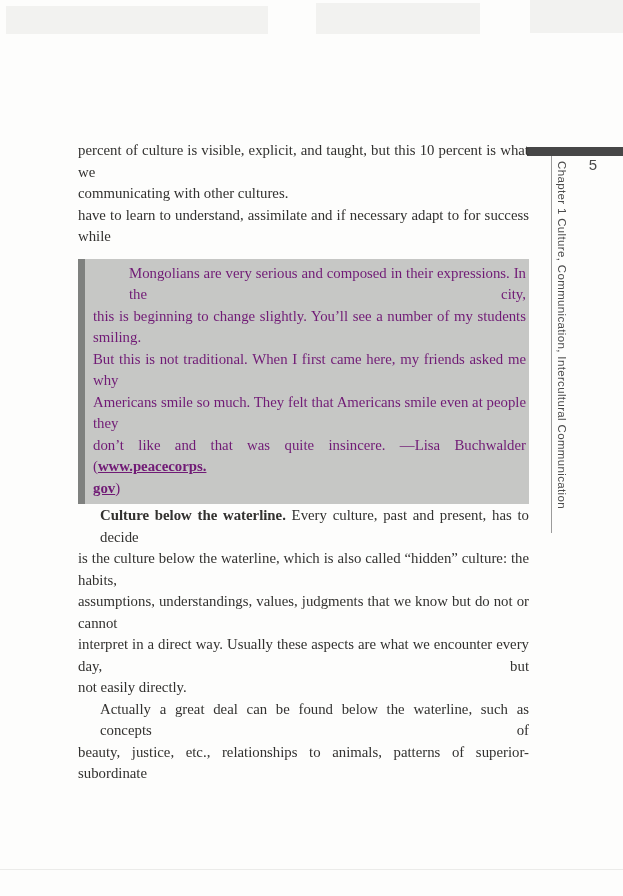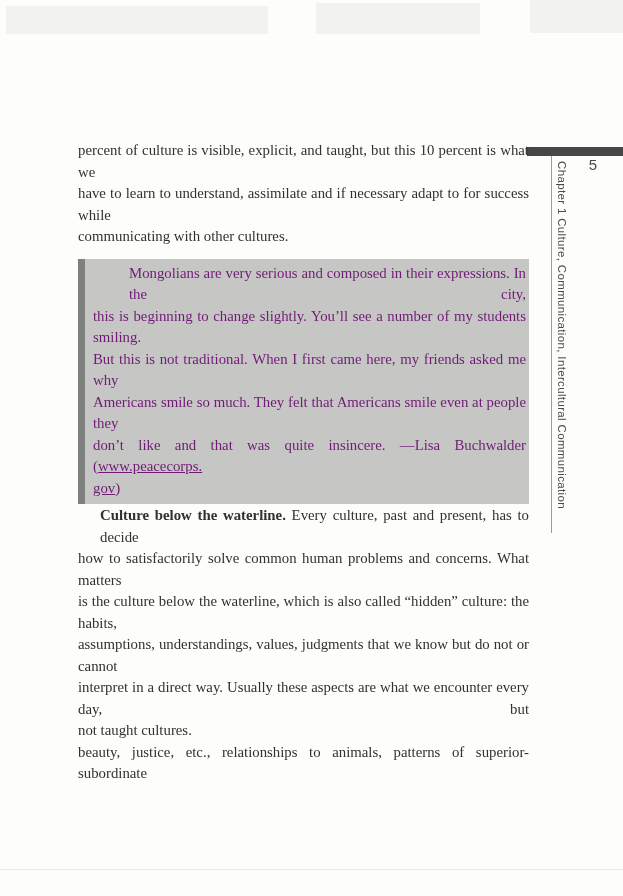--- a/index.html
+++ b/index.html
@@ -59,21 +59,21 @@
     position: absolute;
     left: 78px; top: 140px;
     width: 451px;
     font-size: 14.8px;
     line-height: 21.5px;
   }
   .block { position: relative; }
   .line { text-align: justify; }
   .line.jl { text-align-last: justify; }
   .b { font-weight: bold; }
-  .u { text-decoration: underline; }
+  .u { text-decoration: underline; font-weight: bold; }
   .quote {
     background: var(--quote-bg, #c6c7c5);
     border-left: 7px solid var(--quote-bar, #7f817f);
     padding: 4px 3px 5px 8px;
     color: #701a75;
   }
 </style>
 </head>
 <body>
 
@@ -82,37 +82,37 @@
 <div class="noise" style="left:530px; top:0; width:93px; height:33px;"></div>
 
 <div class="top-bar"></div>
 <div class="side-rule"></div>
 <div class="page-number">5</div>
 <div class="chapter-title">Chapter 1 Culture, Communication, Intercultural Communication</div>
 
 <div class="text-column">
     <div class="block paragraph">
       <div class="line jl"><span>percent of culture is visible, explicit, and taught, but this 10 percent is what we</span></div>
+      <div class="line"><span>communicating with other cultures.</span></div>
       <div class="line jl"><span>have to learn to understand, assimilate and if necessary adapt to for success while</span></div>
-      <div class="line"><span>communicating with other cultures.</span></div>
     </div>
     <div class="block quote" style="margin-top: 11px;">
       <div class="line jl" style="padding-left: 36px;"><span>Mongolians are very serious and composed in their expressions. In the city,</span></div>
       <div class="line jl"><span>this is beginning to change slightly. You’ll see a number of my students smiling.</span></div>
       <div class="line jl"><span>But this is not traditional. When I first came here, my friends asked me why</span></div>
       <div class="line jl"><span>Americans smile so much. They felt that Americans smile even at people they</span></div>
       <div class="line jl"><span>don’t like and that was quite insincere. —Lisa Buchwalder (</span><span class="u">www.peacecorps.</span></div>
       <div class="line"><span class="u">gov</span><span>)</span></div>
     </div>
     <div class="block paragraph" style="margin-top: 1px;">
       <div class="line jl" style="padding-left: 22px;"><span class="b">Culture below the waterline.</span><span> Every culture, past and present, has to decide</span></div>
-      <div class="line jl"><span>how to satisfactorily solve common human problems and concerns. What matters</span></div>
       <div class="line jl"><span>is the culture below the waterline, which is also called “hidden” culture: the habits,</span></div>
       <div class="line jl"><span>assumptions, understandings, values, judgments that we know but do not or cannot</span></div>
       <div class="line jl"><span>interpret in a direct way. Usually these aspects are what we encounter every day, but</span></div>
-      <div class="line"><span>not taught cultures.</span></div>
+      <div class="line"><span>not easily directly.</span></div>
     </div>
     <div class="block paragraph">
+      <div class="line jl" style="padding-left: 22px;"><span>Actually a great deal can be found below the waterline, such as concepts of</span></div>
       <div class="line jl"><span>beauty, justice, etc., relationships to animals, patterns of superior-subordinate</span></div>
     </div>
   </div>
 
 <div class="scan-line" style="top:869px;"></div>
 
 </body></html>

